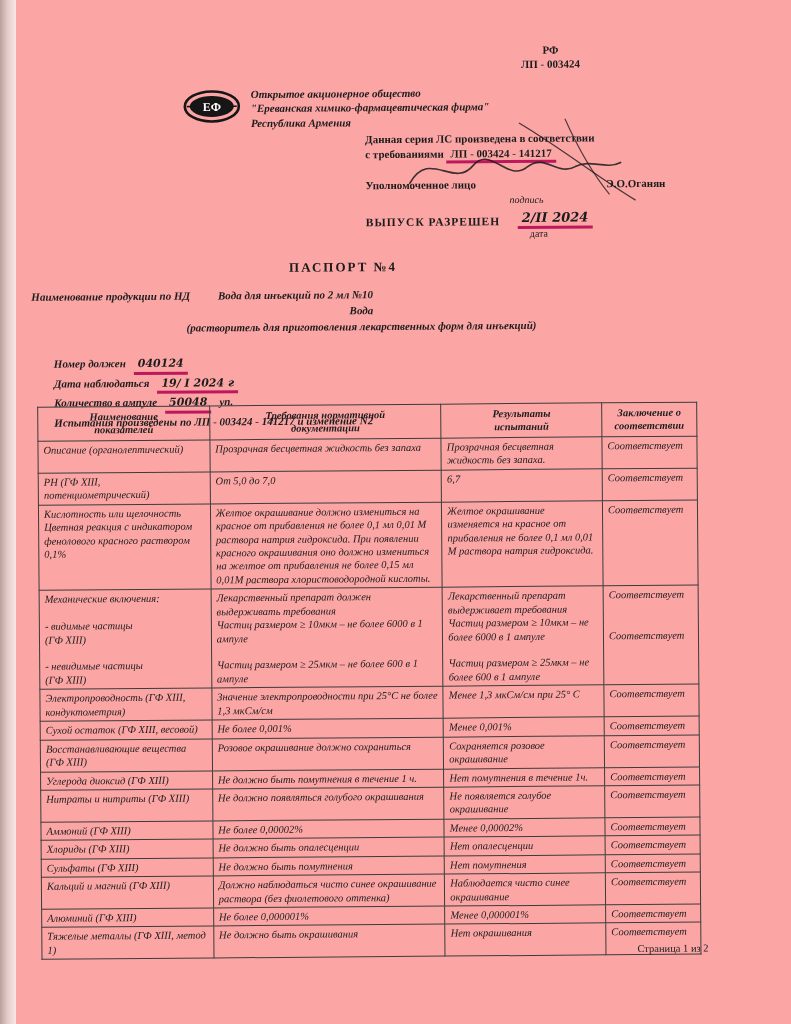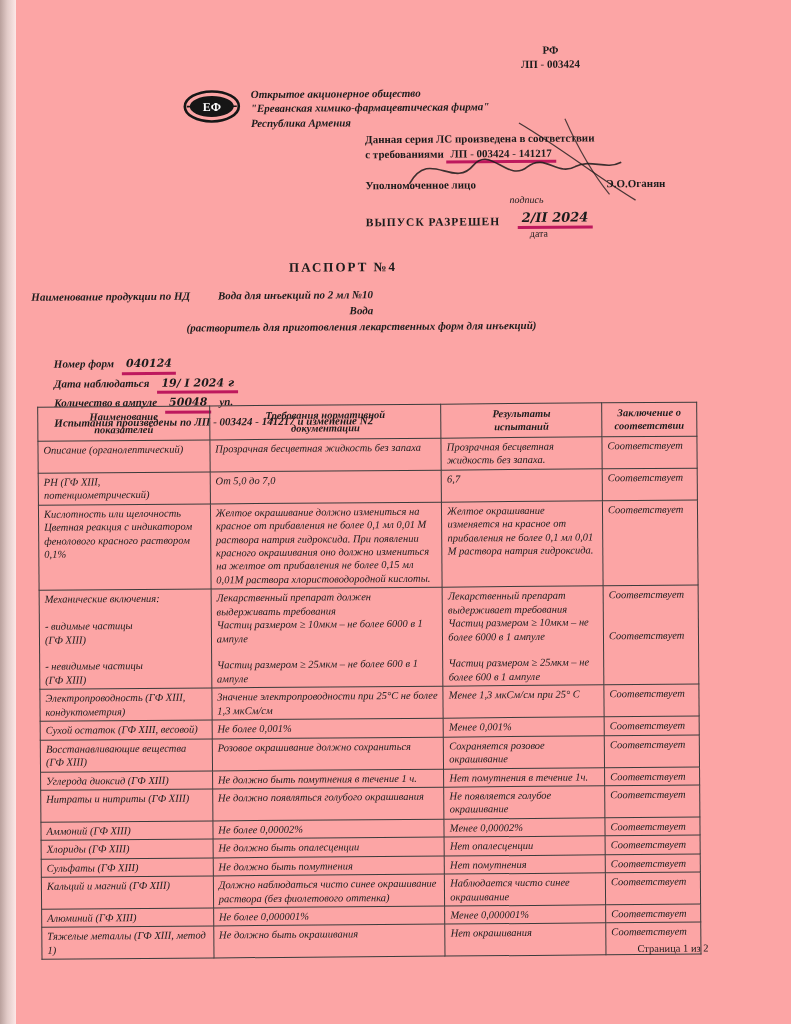--- a/index.html
+++ b/index.html
@@ -111,21 +111,21 @@
       <div class="row1">
         <span>Наименование продукции по НД</span>
         <span>Вода для инъекций по 2 мл  №10</span>
       </div>
       <div class="center">Вода</div>
       <div class="center">(растворитель для приготовления лекарственных форм для инъекций)</div>
     </div>
 
     <div class="sinfo">
       <div class="line">
-        <span>Номер форм</span>
+        <span>Номер должен</span>
         <span class="hand u">040124</span>
       </div>
       <div class="line">
         <span>Дата наблюдаться</span>
         <span class="hand u">19/ I 2024 г</span>
       </div>
       <div class="line">
         <span>Количество в ампуле</span>
         <span class="hand u">50048</span>
         <span>уп.</span>

